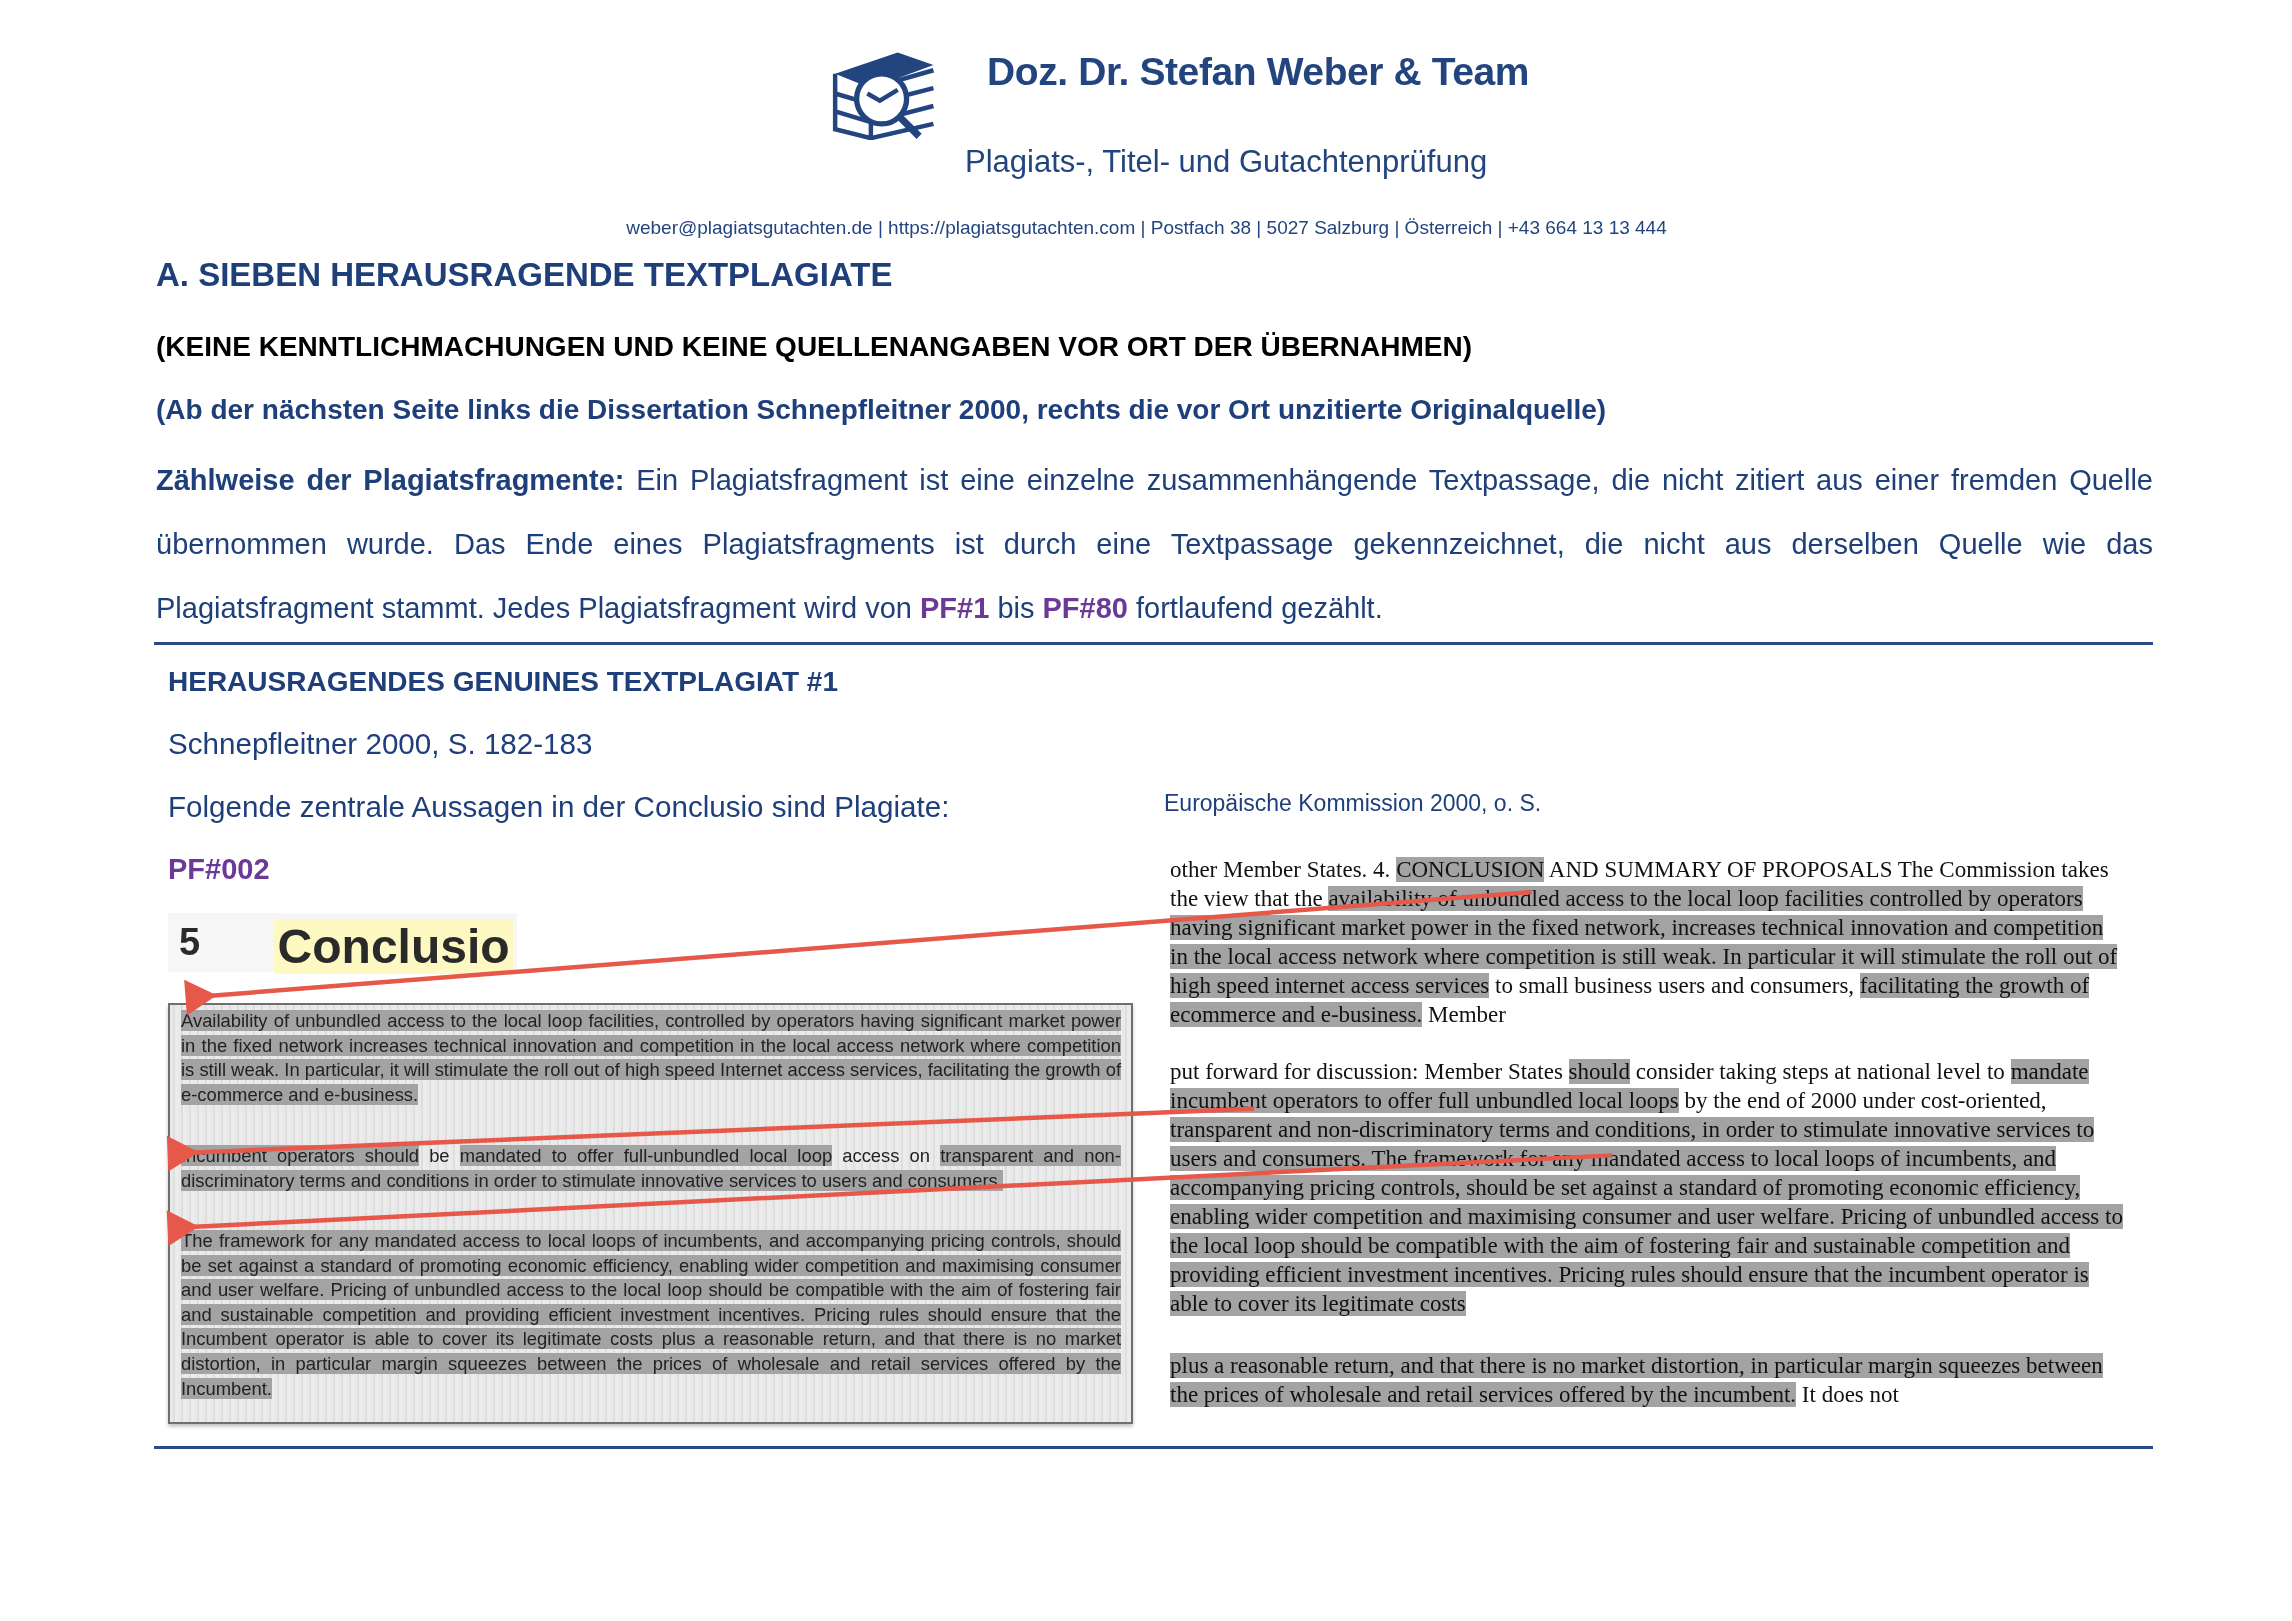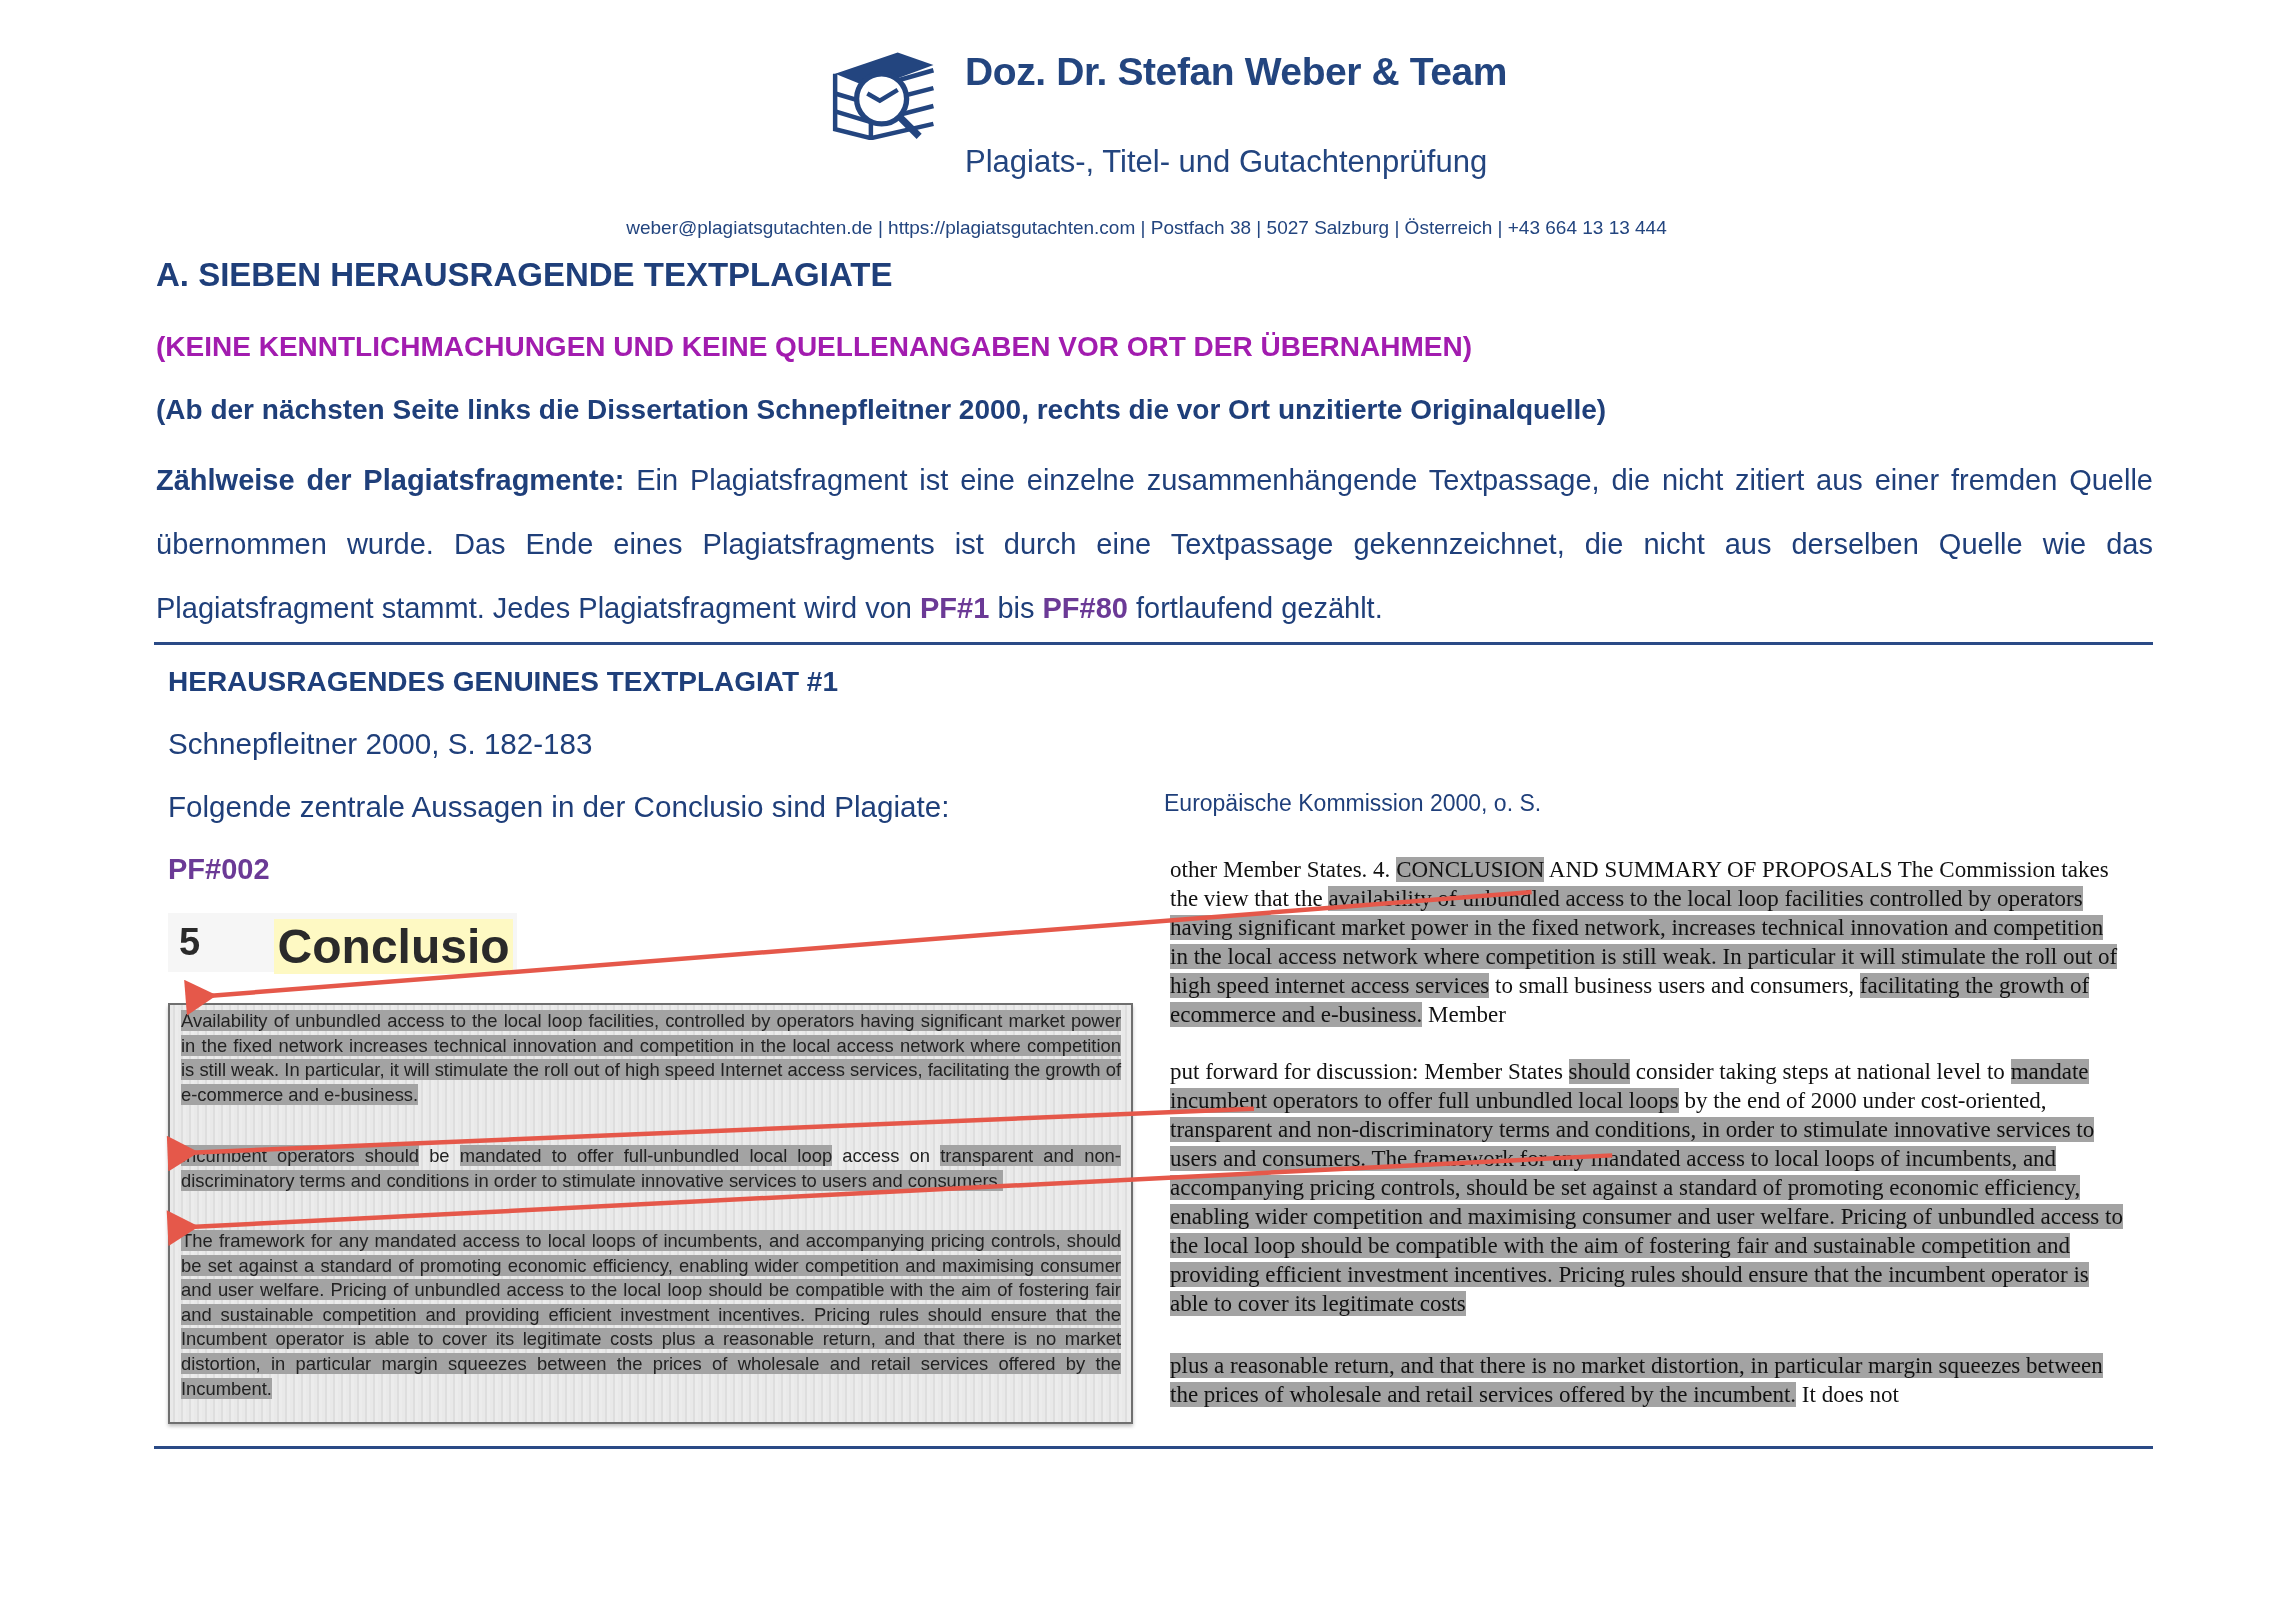--- a/index.html
+++ b/index.html
@@ -1,26 +1,26 @@
 <!DOCTYPE html>
 <html style="font-size:14.3px"><head>
 <meta charset="utf-8">
 <style>
   html, body { margin:0; padding:0; background:#ffffff; }
   body { width:2293px; height:1622px; position:relative; overflow:hidden;
          font-family:"Liberation Sans", "DejaVu Sans", sans-serif; color:#1f3f7a; }
   .abs { position:absolute; }
   
   .logo { left:828px; top:47px; width:109px; height:93px; }
-  .brand-name { left:965px; top:50px; font-size:39px; font-weight:bold; color:#23457f; letter-spacing:-0.4px; white-space:nowrap; }
+  .brand-name { left:987px; top:50px; font-size:39px; font-weight:bold; color:#23457f; letter-spacing:-0.4px; white-space:nowrap; }
   .brand-sub { left:965px; top:100px; font-size:31px; color:#23457f; white-space:nowrap;margin-top:44px; }
   .contact { left:0; width:2293px; top:175px; text-align:center; font-size:19px; color:#23457f; white-space:nowrap;margin-top:42px; }
   
   .h1 { left:156px; top:256px; font-size:33px; font-weight:bold; color:#1f3f7a; white-space:nowrap; }
-  .h2 { left:156px; top:331px; font-size:28px; font-weight:bold; color:#a21caf; white-space:nowrap; }
+  .h2 { left:156px; top:331px; font-size:28px; font-weight:bold; color:#000000; white-space:nowrap; }
   .h3 { left:156px; top:394px; font-size:28px; font-weight:bold; color:#1f3f7a; white-space:nowrap; }
   .para { left:156px; top:448px; width:1997px; font-size:29px; line-height:64px; color:#1f3f7a; text-align:justify; }
   .para b { color:#1f3f7a; }
   .pf { color:#6b3a96; font-weight:bold; }
   .rule { left:154px; width:1999px; height:2.7px; background:#2a4a86; }
   
   .sec-title { left:168px; top:666px; font-size:28px; font-weight:bold; color:#1f3f7a; white-space:nowrap; }
   .sec-ref { left:168px; top:727px; font-size:29.6px; color:#1f3f7a; white-space:nowrap; }
   .sec-lead { left:168px; top:790px; font-size:29.6px; color:#1f3f7a; white-space:nowrap; }
   .src-ref { left:1164px; top:790px; font-size:23px; color:#1f3f7a; white-space:nowrap; }

